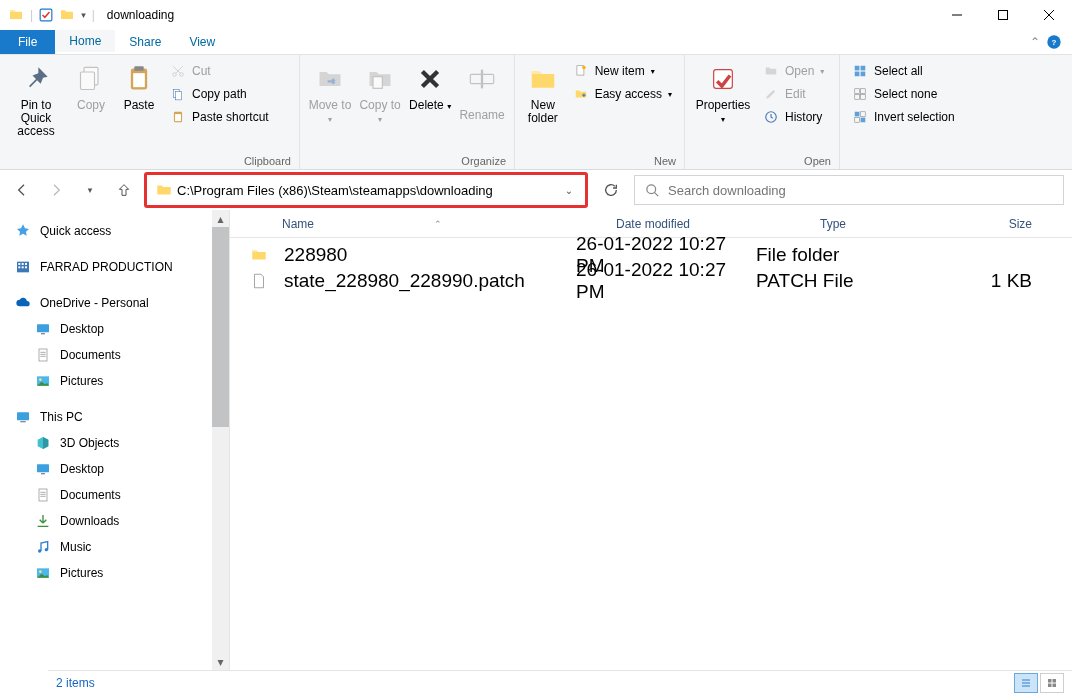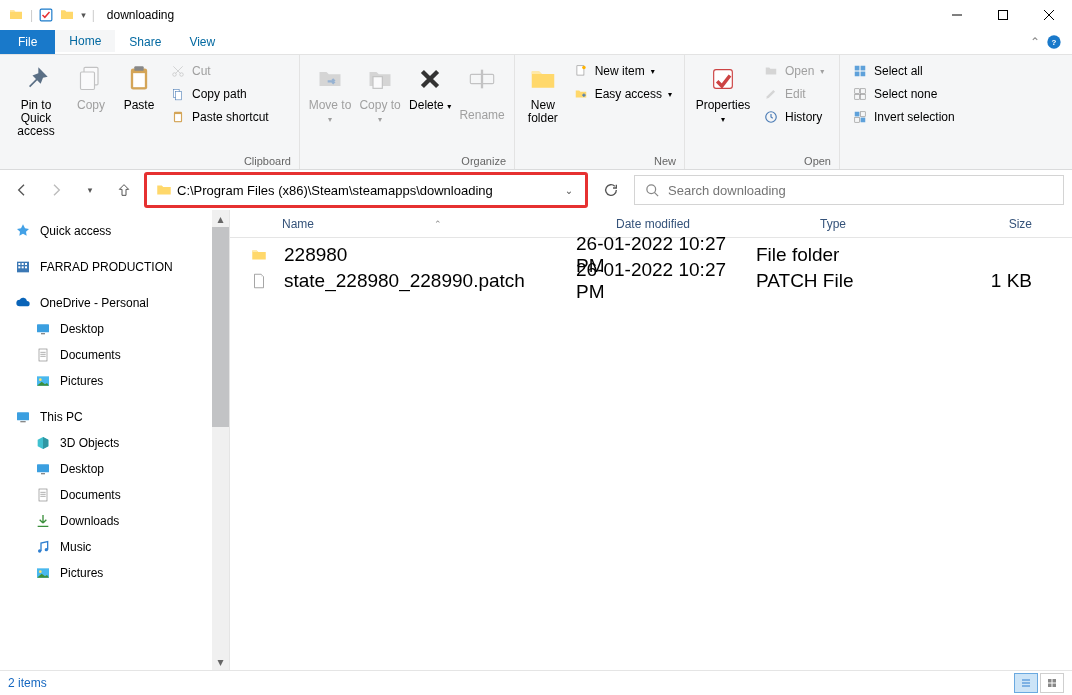--- a/index.html
+++ b/index.html
@@ -57,21 +57,21 @@
 .colheaders div { padding-left:8px;margin-left:24px; }
 .col-name { width:310px; display:flex; align-items:center; }
 .col-date { width:180px; }
 .col-type { width:150px; }
 .col-size { flex:1; text-align:right; padding-right:40px; }
 .filelist { flex:1; padding-top:4px; }
 .row { height:26px; display:flex; align-items:center; padding-left:20px; }
 .row .cell { padding-left:8px; font-size:19px; }
 .row .icon { width:18px; height:18px; margin-right:8px; }
 
-.status { height:25px; border-top:1px solid #e5e5e5; display:flex; align-items:center; padding:0 8px; font-size:12px; color:#1567c0; }
+.status { height:25px; border-top:1px solid #e5e5e5; display:flex; align-items:center; padding:0 8px; font-size:12px; color:#1567c0;margin-left:48px; }
 .status .view { margin-left:auto; display:flex; gap:2px; }
 .status .view .vbtn { width:24px; height:20px; border:1px solid #cfcfcf; display:flex; align-items:center; justify-content:center; }
 .status .view .vbtn.active { background:#cce4f7; border-color:#6aa9e0; }
 </style>
 </head>
 <body>
 
 <div class="titlebar">
   <div class="tb-left">
     <svg class="tb-icon" viewBox="0 0 24 24">

